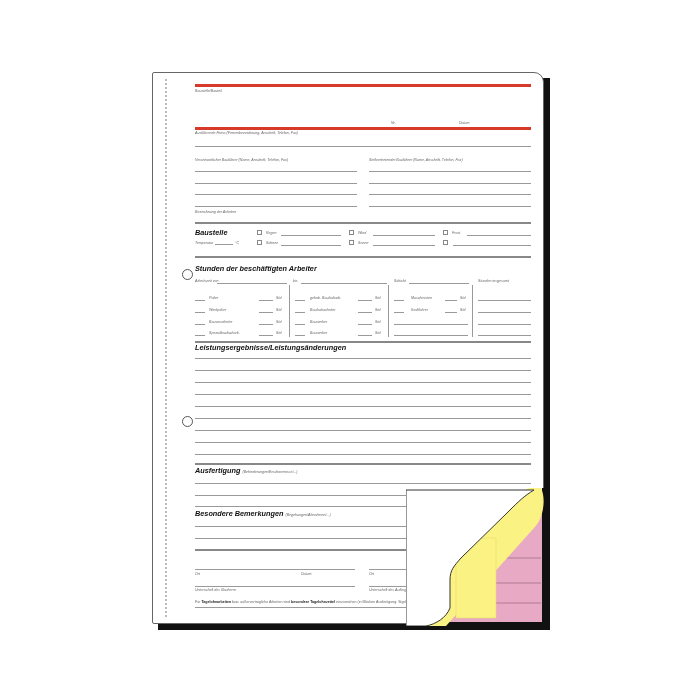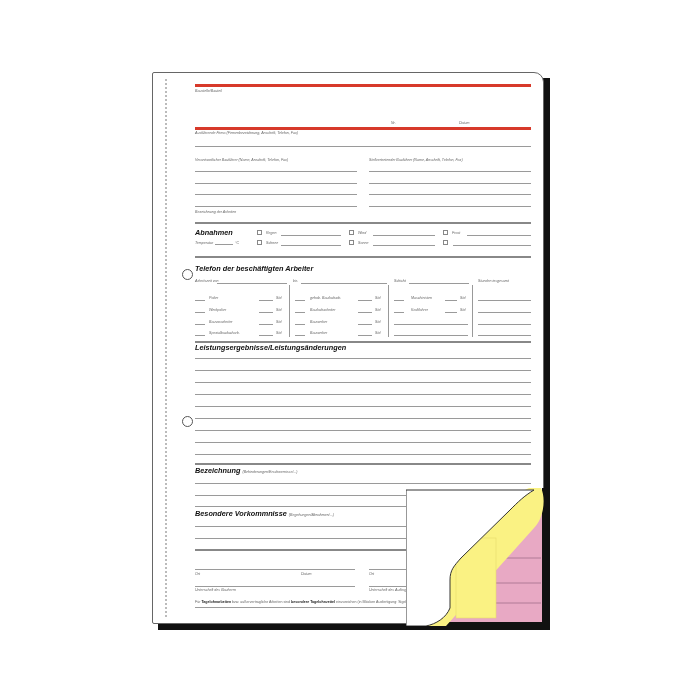--- a/index.html
+++ b/index.html
@@ -45,21 +45,21 @@
   <div class="hl" style="left:42px;width:162px;top:110px"></div>
   <div class="hl" style="left:42px;width:162px;top:121px"></div>
   <div class="hl" style="left:42px;width:162px;top:133px"></div>
   <div class="hl" style="left:216px;right:12px;top:98px"></div>
   <div class="hl" style="left:216px;right:12px;top:110px"></div>
   <div class="hl" style="left:216px;right:12px;top:121px"></div>
   <div class="hl" style="left:216px;right:12px;top:133px"></div>
   <div class="tiny" style="left:42px;top:137px">Bezeichnung der Arbeiten</div>
   <div class="hl dark" style="left:42px;right:12px;top:149px"></div>
 
-  <div class="h" style="left:42px;top:155px">Abnahmen</div>
+  <div class="h" style="left:42px;top:155px">Baustelle</div>
   <div class="tiny" style="left:42px;top:168px">Temperatur</div>
   <div class="hl" style="left:62px;width:18px;top:171px"></div>
   <div class="tiny" style="left:82px;top:168px">°C</div>
 
   <div class="cb" style="left:104px;top:157px"></div>
   <div class="tiny" style="left:113px;top:158px">Regen</div>
   <div class="hl" style="left:128px;width:60px;top:162px"></div>
   <div class="cb" style="left:196px;top:157px"></div>
   <div class="tiny" style="left:205px;top:158px">Wind</div>
   <div class="hl" style="left:220px;width:62px;top:162px"></div>
@@ -70,21 +70,21 @@
   <div class="cb" style="left:104px;top:167px"></div>
   <div class="tiny" style="left:113px;top:168px">Schnee</div>
   <div class="hl" style="left:128px;width:60px;top:172px"></div>
   <div class="cb" style="left:196px;top:167px"></div>
   <div class="tiny" style="left:205px;top:168px">Sonne</div>
   <div class="hl" style="left:220px;width:62px;top:172px"></div>
   <div class="cb" style="left:290px;top:167px"></div>
   <div class="hl" style="left:300px;right:12px;top:172px"></div>
   <div class="hl dark" style="left:42px;right:12px;top:183px"></div>
 
-  <div class="h" style="left:42px;top:191px">Telefon der beschäftigten Arbeiter</div>
+  <div class="h" style="left:42px;top:191px">Stunden der beschäftigten Arbeiter</div>
   <div class="tiny" style="left:42px;top:206px">Arbeitszeit von</div>
   <div class="hl" style="left:64px;width:70px;top:210px"></div>
   <div class="tiny" style="left:140px;top:206px">bis</div>
   <div class="hl" style="left:148px;width:86px;top:210px"></div>
   <div class="tiny" style="left:241px;top:206px">Schicht</div>
   <div class="hl" style="left:256px;width:60px;top:210px"></div>
   <div class="tiny" style="left:325px;top:206px">Stunden insgesamt</div>
 
   <div class="vl" style="left:136px;top:212px;height:52px"></div>
   <div class="vl" style="left:235px;top:212px;height:52px"></div>
@@ -146,26 +146,26 @@
   <div class="hl" style="left:42px;right:12px;top:297px"></div>
   <div class="hl" style="left:42px;right:12px;top:309px"></div>
   <div class="hl" style="left:42px;right:12px;top:321px"></div>
   <div class="hl" style="left:42px;right:12px;top:333px"></div>
   <div class="hl" style="left:42px;right:12px;top:345px"></div>
   <div class="hl" style="left:42px;right:12px;top:357px"></div>
   <div class="hl" style="left:42px;right:12px;top:369px"></div>
   <div class="hl" style="left:42px;right:12px;top:381px"></div>
   <div class="hl dark" style="left:42px;right:12px;top:390px"></div>
 
-  <div class="h" style="left:42px;top:393px"><span>Bezeichnung</span> <small>(Behinderungen/Erschwernisse/...)</small></div>
+  <div class="h" style="left:42px;top:393px"><span>Ausfertigung</span> <small>(Behinderungen/Erschwernisse/...)</small></div>
   <div class="hl" style="left:42px;right:12px;top:410px"></div>
   <div class="hl" style="left:42px;right:12px;top:422px"></div>
   <div class="hl" style="left:42px;right:12px;top:433px"></div>
 
-  <div class="h" style="left:42px;top:436px"><span>Besondere Vorkommnisse</span> <small>(Begehungen/Abnahmen/...)</small></div>
+  <div class="h" style="left:42px;top:436px"><span>Besondere Bemerkungen</span> <small>(Begehungen/Abnahmen/...)</small></div>
   <div class="hl" style="left:42px;right:12px;top:453px"></div>
   <div class="hl" style="left:42px;right:12px;top:465px"></div>
   <div class="hl dark" style="left:42px;right:12px;top:476px"></div>
 
   <div class="hl" style="left:42px;width:160px;top:496px"></div>
   <div class="tiny" style="left:42px;top:499px">Ort</div>
   <div class="tiny" style="left:148px;top:499px">Datum</div>
   <div class="hl" style="left:216px;right:12px;top:496px"></div>
   <div class="tiny" style="left:216px;top:499px">Ort</div>
   <div class="hl" style="left:42px;width:160px;top:513px"></div>

